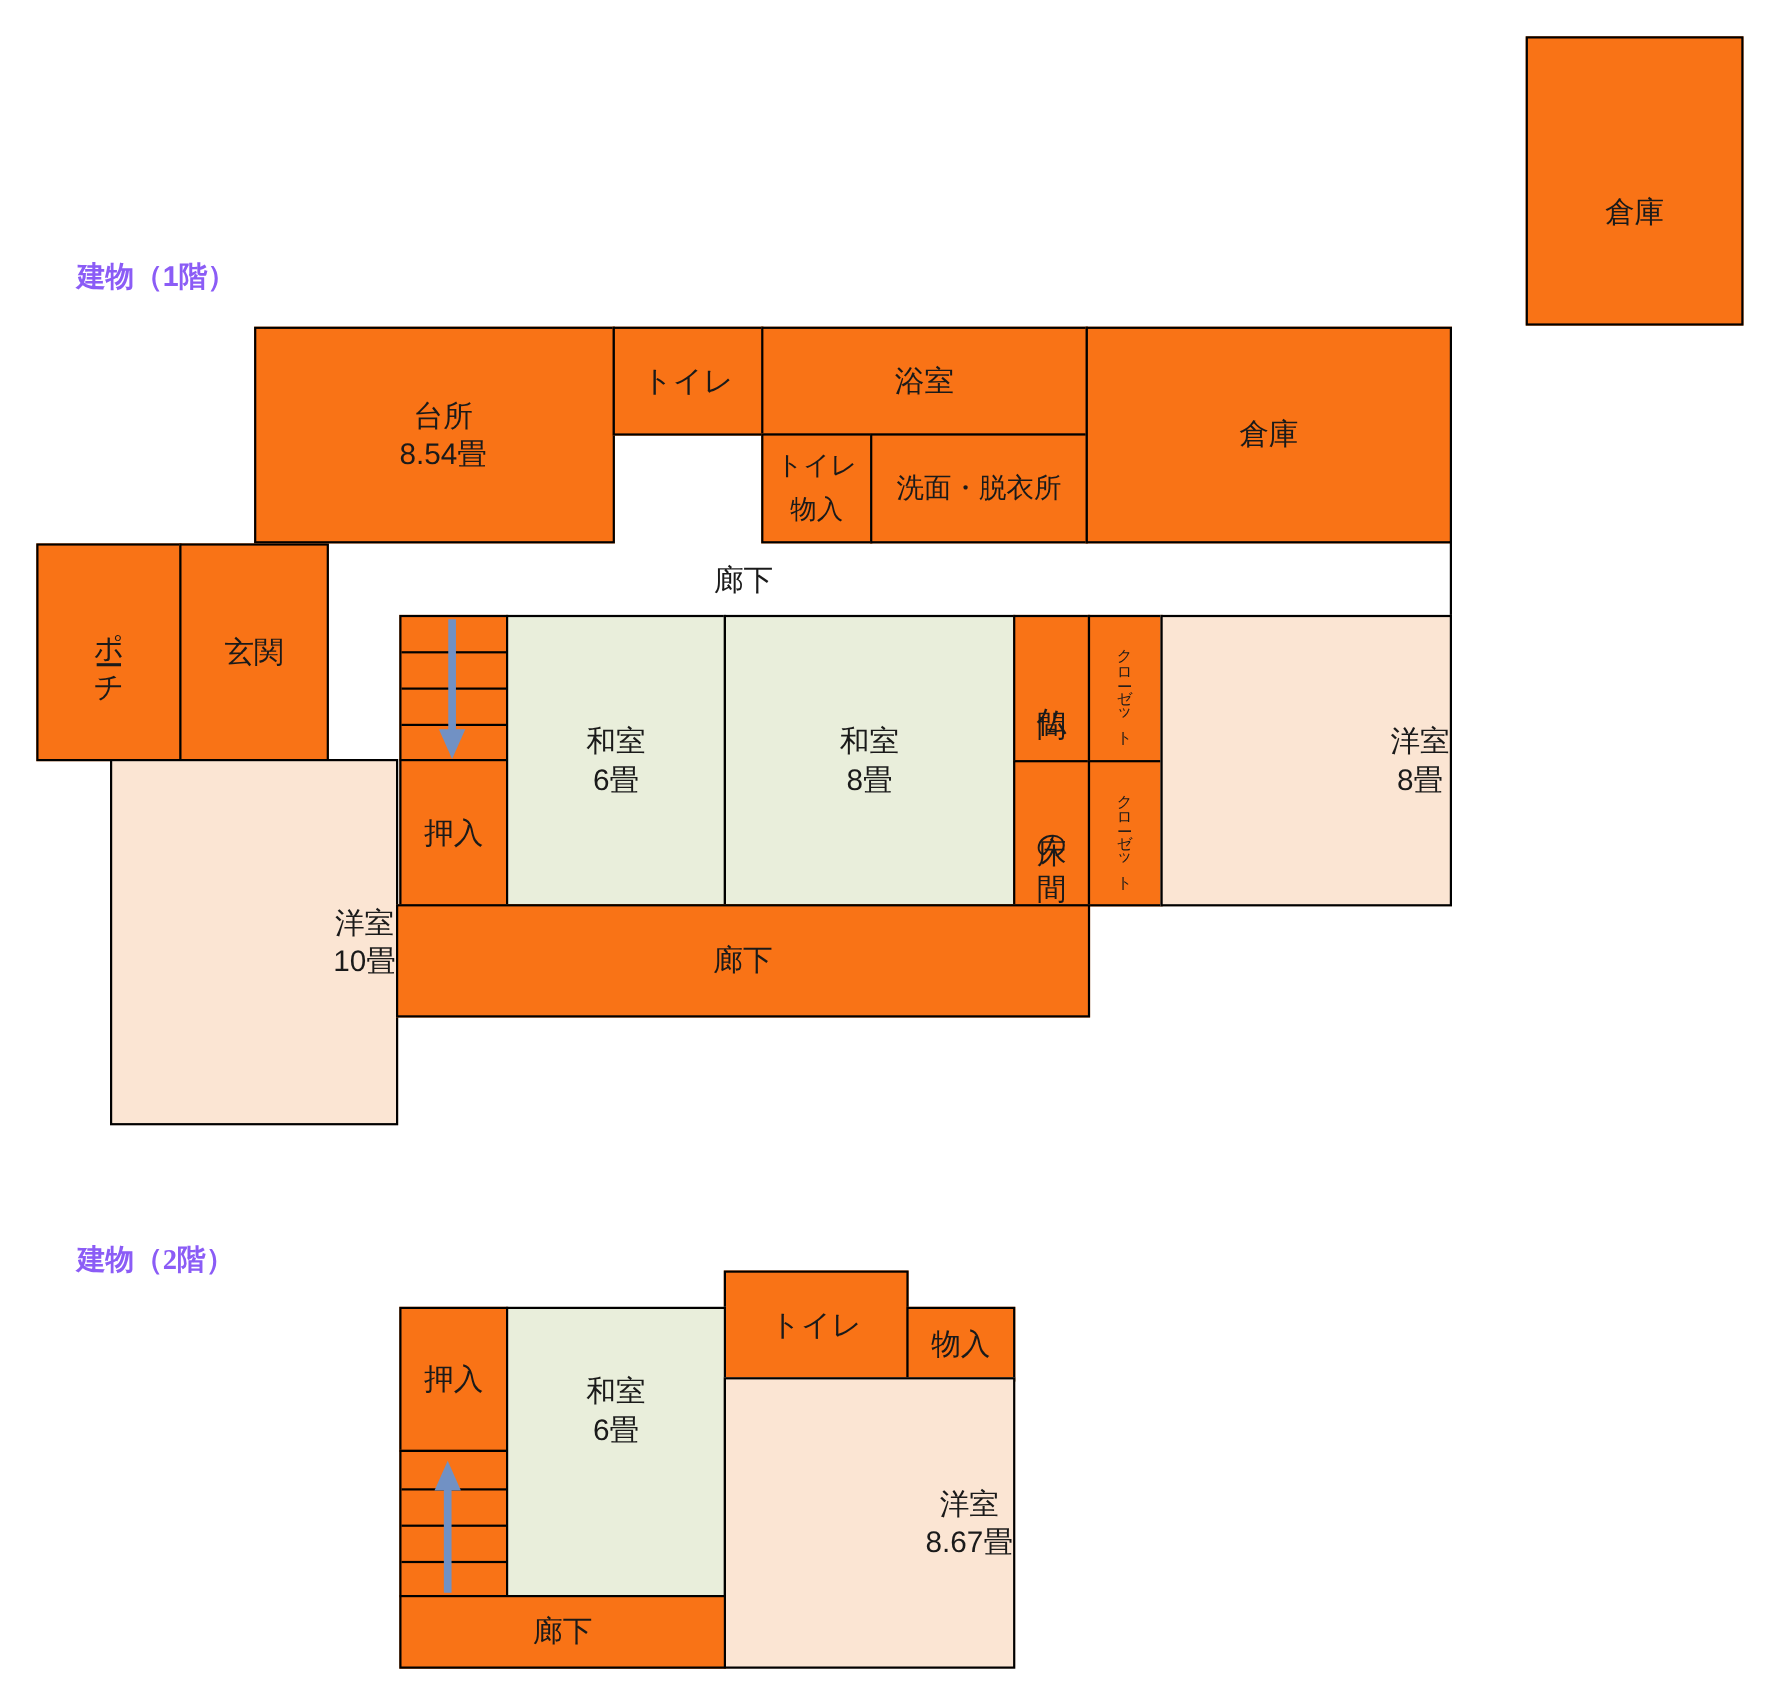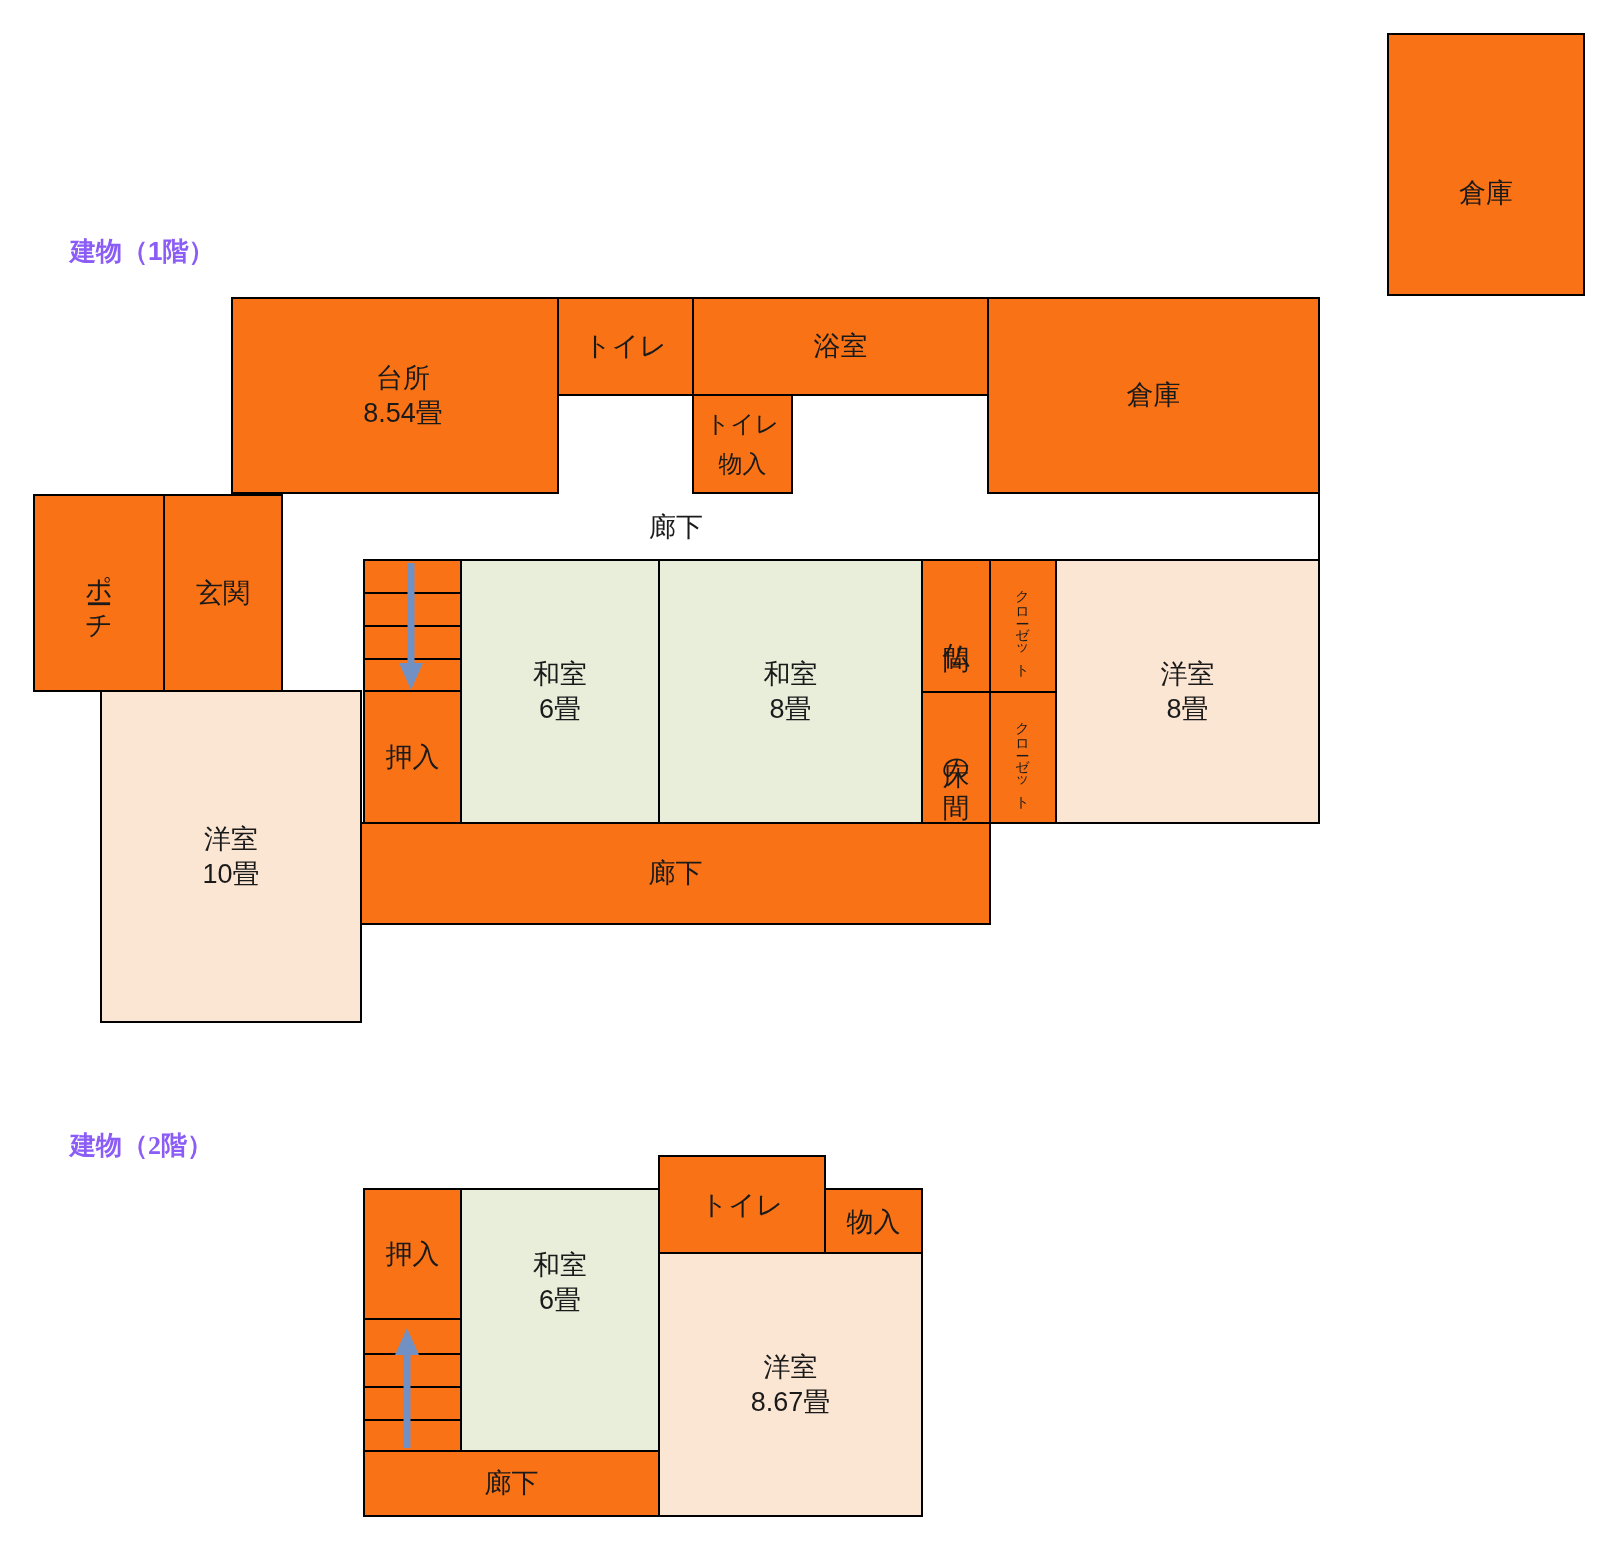--- a/index.html
+++ b/index.html
@@ -2,21 +2,21 @@
 <html style="--green: #e9eedb; --peach: #fbe5d3;"><head>
 <meta charset="utf-8">
 <style>
   html,body{margin:0;padding:0;background:#ffffff;}
   body{font-family:"Liberation Sans","DejaVu Sans",sans-serif;color:#1a1a1a;}
   #plan{position:relative;width:1618px;height:1552px;background:#fff;overflow:hidden;}
   .box{position:absolute;border:2px solid #000;box-sizing:border-box;
        display:flex;align-items:center;justify-content:center;text-align:center;
        background:#f97316;}
   .fill-green{background:var(--green,#e9eedb);}
-  .fill-peach{background:var(--peach,#fbe5d3);}
+  .fill-peach{background:var(--peach,#fbe5d3);justify-content:flex-end;}
   .lbl{font-size:27px;line-height:35px;white-space:nowrap;}
   .lbl .ln{display:block;}
   .sm{font-size:24px;line-height:40px;}
   .vlabel{writing-mode:vertical-rl;font-size:27px;letter-spacing:4px;}
   .vtiny{writing-mode:vertical-rl;font-size:14px;letter-spacing:2px;}
   .title{position:absolute;font-size:26px;font-weight:bold;color:#8b5cf6;white-space:nowrap;}
   .freelabel{position:absolute;font-size:27px;white-space:nowrap;}
   .step-line{position:absolute;left:0;right:0;height:2px;background:#000;}
   .terrace{border:none;border-right:3px dashed #000;border-bottom:3px dashed #000;}
   .wallseg{position:absolute;background:#000;}
@@ -49,34 +49,37 @@
     <span class="lbl">浴室</span>
   </div>
 
   <div class="box" style="left:692px;top:394px;width:101px;height:100px;">
     <span class="lbl sm">
       <span class="ln">トイレ</span>
       <span class="ln">物入</span>
     </span>
   </div>
 
+  <div class="box" style="left:791px;top:394px;width:198px;height:100px;">
+    <span class="lbl" style="font-size:25px;">洗面・脱衣所</span>
+  </div>
 
   <div class="box" style="left:987px;top:297px;width:333px;height:197px;">
     <span class="lbl">倉庫</span>
   </div>
 
   <div class="freelabel" style="left:626px;top:509px;width:100px;text-align:center;">廊下</div>
 
   <div class="wallseg" style="left:1318px;top:492px;width:2px;height:69px;"></div>
 
   <div class="box" style="left:33px;top:494px;width:132px;height:198px;">
     <span class="vlabel">ポーチ</span>
   </div>
 
-  <div class="box" style="left:163px;top:494px;width:120px;height:198px;">
+  <div class="box" style="left:163px;top:494px;width:136px;height:198px;">
     <span class="lbl">玄関</span>
   </div>
 
   <div class="box" style="left:363px;top:559px;width:99px;height:133px;">
     <div class="step-line" style="top:31px;"></div>
     <div class="step-line" style="top:64px;"></div>
     <div class="step-line" style="top:97px;"></div>
   </div>
   <svg class="arrow" style="left:396px;top:561px;" width="30" height="130" viewBox="0 0 30 130">
     <line class="arrow-line" x1="15" y1="2" x2="15" y2="104" stroke="#7191c4" stroke-width="7"></line>

